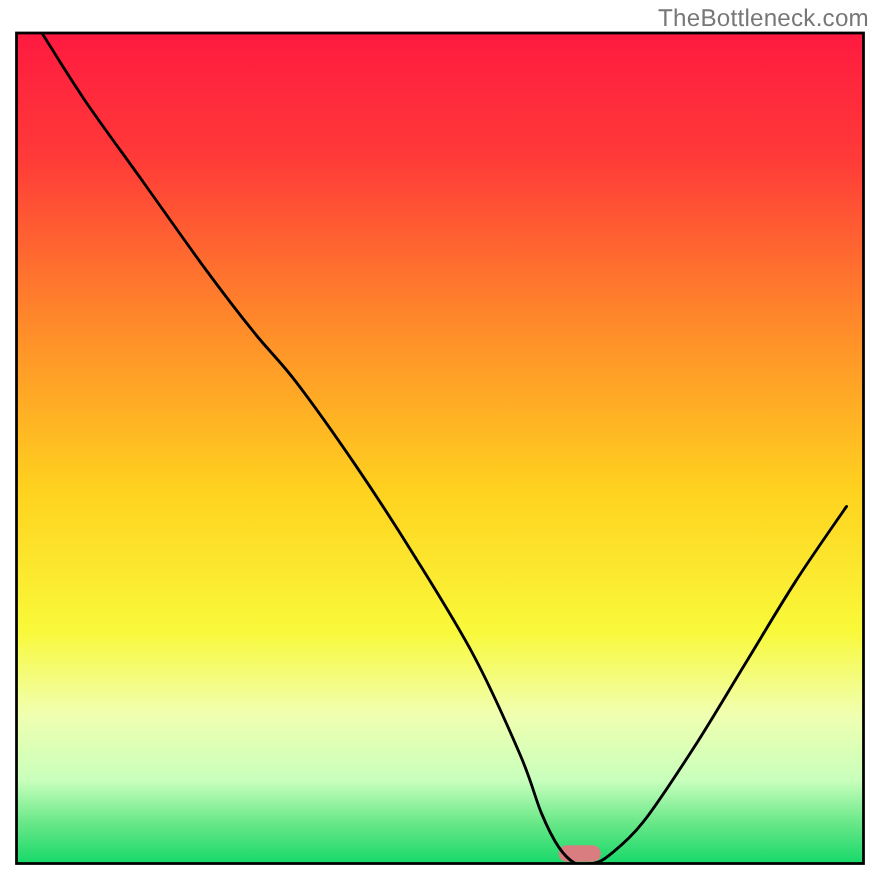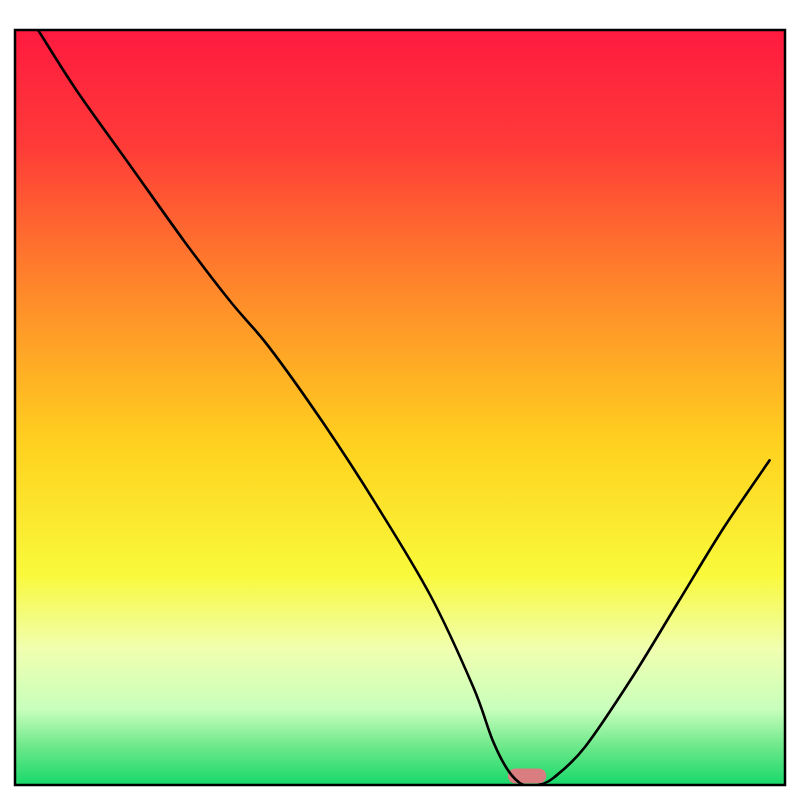--- a/index.html
+++ b/index.html
@@ -49,14 +49,15 @@
     </clipPath>
   </defs>
   <g id="plot-group" clip-path="url(#plot-clip)">
     <rect id="bg-rect" fill="url(#bg-grad)" x="15" y="30" width="770" height="755"></rect>
     <rect id="marker-rect" x="507.80000000000007" y="768.3900000000001" width="38.5" height="15.1" rx="7.55" fill="#d97d81"></rect>
     <path id="curve-path" fill="none" d="M 38.099999999999994 30 C 44.51666666666666 40.06666666666666, 61.199999999999996 67.74999999999996, 76.6 90.39999999999998 C 92 113.05, 112.53333333333333 140.73333333333343, 130.5 165.9000000000001 C 148.46666666666667 191.06666666666675, 167.71666666666667 218.75, 184.4 241.39999999999998 C 201.08333333333334 264.04999999999995, 216.48333333333335 284.18333333333334, 230.60000000000002 301.8 C 244.7166666666667 319.4166666666667, 253.70000000000002 326.9666666666667, 269.1 347.1 C 284.5 367.23333333333335, 305.03333333333336 396.175, 323 422.6 C 340.96666666666664 449.02500000000003, 358.9333333333333 476.7083333333333, 376.9 505.65 C 394.8666666666667 534.5916666666667, 414.7583333333333 566.05, 430.8 596.25 C 446.8416666666667 626.45, 462.8833333333333 662.9416666666667, 473.15 686.85 C 483.41666666666663 710.7583333333333, 486.625 725.8583333333333, 492.4 739.7 C 498.17499999999995 753.5416666666667, 502.6666666666667 762.35, 507.8 769.9 C 512.9333333333334 777.4499999999999, 518.0666666666667 782.4833333333333, 523.2 785 C 528.3333333333334 787.5166666666667, 533.4666666666667 786.2583333333333, 538.6 785 C 543.7333333333333 783.7416666666667, 546.3 783.7416666666667, 554 777.45 C 561.7 771.1583333333334, 571.9666666666666 763.6083333333333, 584.8 747.25 C 597.6333333333333 730.8916666666667, 615.6 703.2083333333333, 631 679.3 C 646.4 655.3916666666667, 661.8000000000001 628.9666666666666, 677.2 603.8 C 692.6 578.6333333333333, 708 552.2083333333333, 723.4 528.3 C 738.8 504.39166666666665, 761.9 471.675, 769.6 460.35" stroke="#000000" stroke-width="2.6" stroke-linecap="round" stroke-linejoin="round"></path>
   </g>
   <rect id="frame-rect" fill="none" x="15" y="30" width="770" height="755" stroke="#000000" stroke-width="2.5"></rect>
 </svg>
 
+<div class="watermark">TheBottleneck.com</div>
 
 </div>
 
 </body></html>

